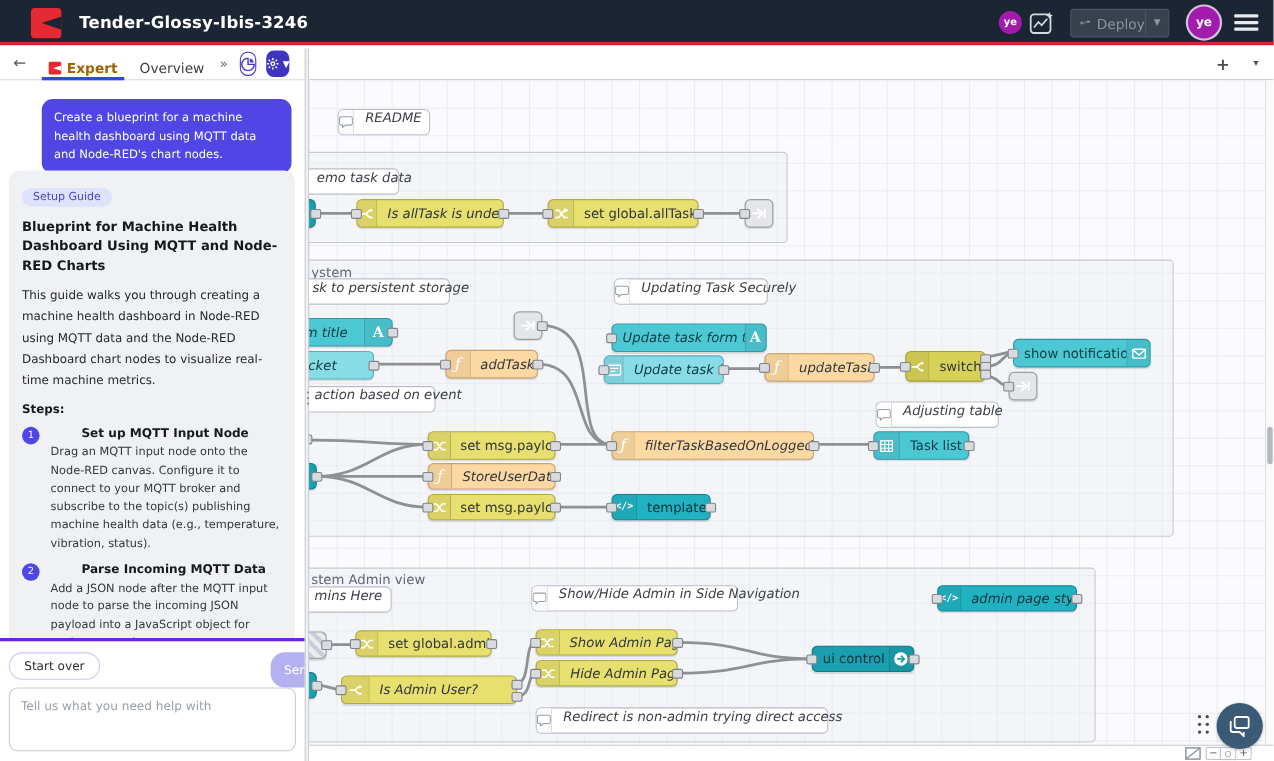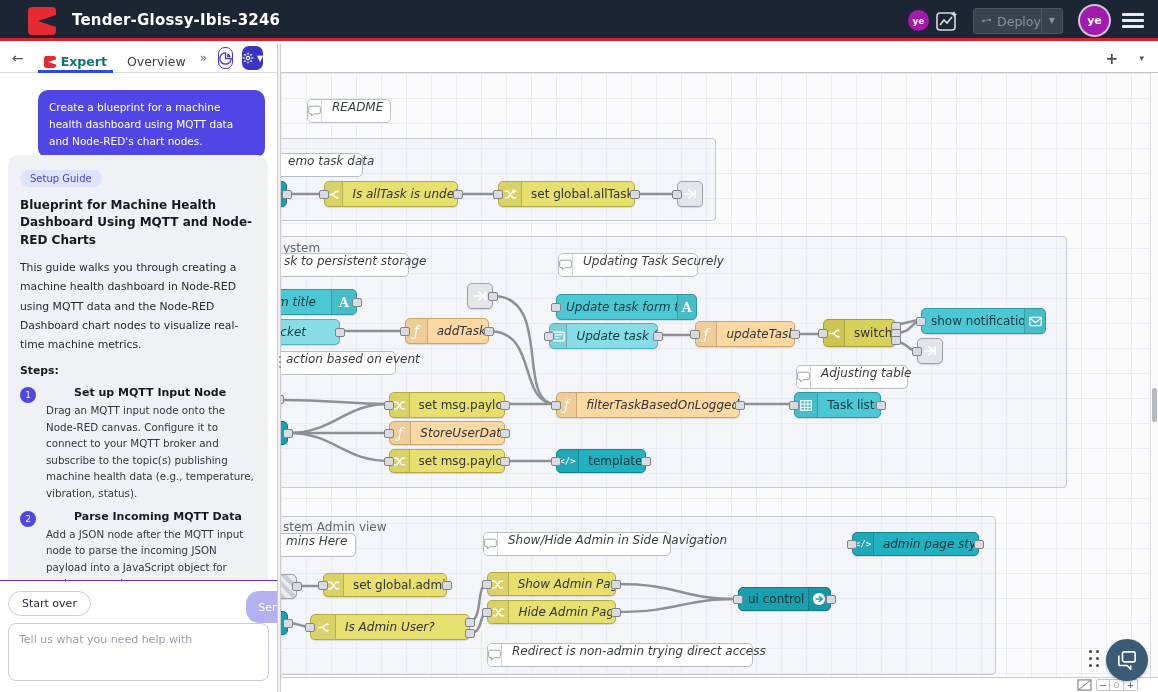--- a/index.html
+++ b/index.html
@@ -18,42 +18,42 @@
   #deploy-btn .dp-ic { margin:0 6px 0 8px; }
   #deploy-btn .dp-caret { margin-left:auto; padding:0 7px; border-left:1px solid #4a5463; font-size:8px; line-height:24px; }
   #burger { position:absolute; left:1122px; top:13px; width:22px; }
   #burger div { height:2.6px; background:#e8eaef; margin-bottom:3.4px; border-radius:1px; }
 
   
   #panel { position:absolute; left:0; top:44px; width:277px; height:648px; background:#fff; }
   #panel-head { position:absolute; left:0; top:0; width:277px; height:29px; border-bottom:1px solid #d9dbe0; display:flex; align-items:center; }
   #back-arrow { color:#555; font-size:14px; margin-left:12px; }
   .ptab { display:flex; align-items:center; gap:5px; font-size:12.5px; margin-left:20px; position:relative; height:29px; padding-top:7px; }
-  .ptab.active { color:#0f766e; font-weight:bold; }
+  .ptab.active { color:#a16207; font-weight:bold; }
   .ptab.active::after { content:""; position:absolute; left:-6px; right:-6px; bottom:0; height:3px; background:#2d4be0; }
   .ptab.idle { color:#3c4046; }
   #tab-more { color:#666; font-size:12px; margin-left:14px; letter-spacing:-1px; }
   #pie-btn { margin-left:12px; width:24px; height:22px; border:1.4px solid #4338ca; border-radius:7px; display:flex; align-items:center; justify-content:center; }
   #gear-btn { margin-left:9px; width:37px; height:24px; background:#3d35c2; border-radius:7px; display:flex; align-items:center; justify-content:center; gap:3px; color:#fff; }
   #gear-btn .caret { font-size:8px; }
   #close-x { margin-left:12px; color:#444; font-size:14px; }
 
   #chat { position:absolute; left:0; top:29px; width:277px; height:507px; overflow:hidden; }
   #user-msg { position:absolute; left:38px; top:17px; width:227px; background:#4f46e5; color:#fff; border-radius:10px; padding:9px 11px; font-size:10.5px; line-height:1.6; }
   #resp-card { position:absolute; left:8px; top:82px; width:260px; background:#f0f1f4; border-radius:10px; padding:12px 12px 4px 12px; }
   #badge { display:inline-block; background:#dfe2fb; color:#4a44d4; font-size:10px; padding:3px 10px; border-radius:10px; }
   #resp-heading { margin-top:10px; font-size:12px; font-weight:bold; color:#16181d; line-height:1.45; }
   #resp-intro { margin-top:9px; font-size:10.8px; color:#26282e; line-height:1.78; }
   #steps-label { margin-top:10px; font-size:10.8px; font-weight:bold; color:#16181d; }
   .step { margin-top:9px; position:relative; padding-left:26px; }
   .step-num { position:absolute; left:0; top:1px; width:16px; height:16px; border-radius:50%; background:#4f46e5; color:#fff; font-size:9px; display:flex; align-items:center; justify-content:center; }
   .step-title { font-size:11px; font-weight:bold; color:#17191e;margin-left:28px; }
   .step-desc { margin-top:3px; font-size:10.3px; color:#33363c; line-height:1.6; }
 
-  #panel-foot { position:absolute; left:0; top:536px; width:318px; height:112px; border-top:1px solid #6d28d9; background:#fff; }
+  #panel-foot { position:absolute; left:0; top:536px; width:318px; height:112px; border-top:3px solid #6d28d9; background:#fff; }
   #start-over { position:absolute; left:8px; top:10px; height:25px; padding:0 13px; border:1px solid #c9cbef; border-radius:13px; background:#fff; font-size:11px; color:#2b2e33; display:flex; align-items:center; }
   #send-btn { position:absolute; right:20px; top:10px; height:25px; padding:16px 12px; border-radius:13px; background:#b5b1f0; color:#fff; font-size:11px; display:flex; align-items:center; }
   #ask-input { position:absolute; left:8px; top:42px; width:261px; height:58px; border:1px solid #c9ccd4; border-radius:8px; resize:none; font-size:11px; padding:9px 10px; color:#333; font-family:inherit; }
   #ask-input::placeholder { color:#9aa0aa; }
 
   
   #divider { position:absolute; left:277px; top:44px; width:4px; height:648px; background:#f1f1f3; border-left:1px solid #cbcdd3; border-right:1px solid #cbcdd3; }
   #divider .grab { position:absolute; left:0.5px; top:312px; width:2px; }
   #divider .grab i { display:block; width:2px; height:2px; border-radius:50%; background:#8b8f96; margin-bottom:3px; }
 

